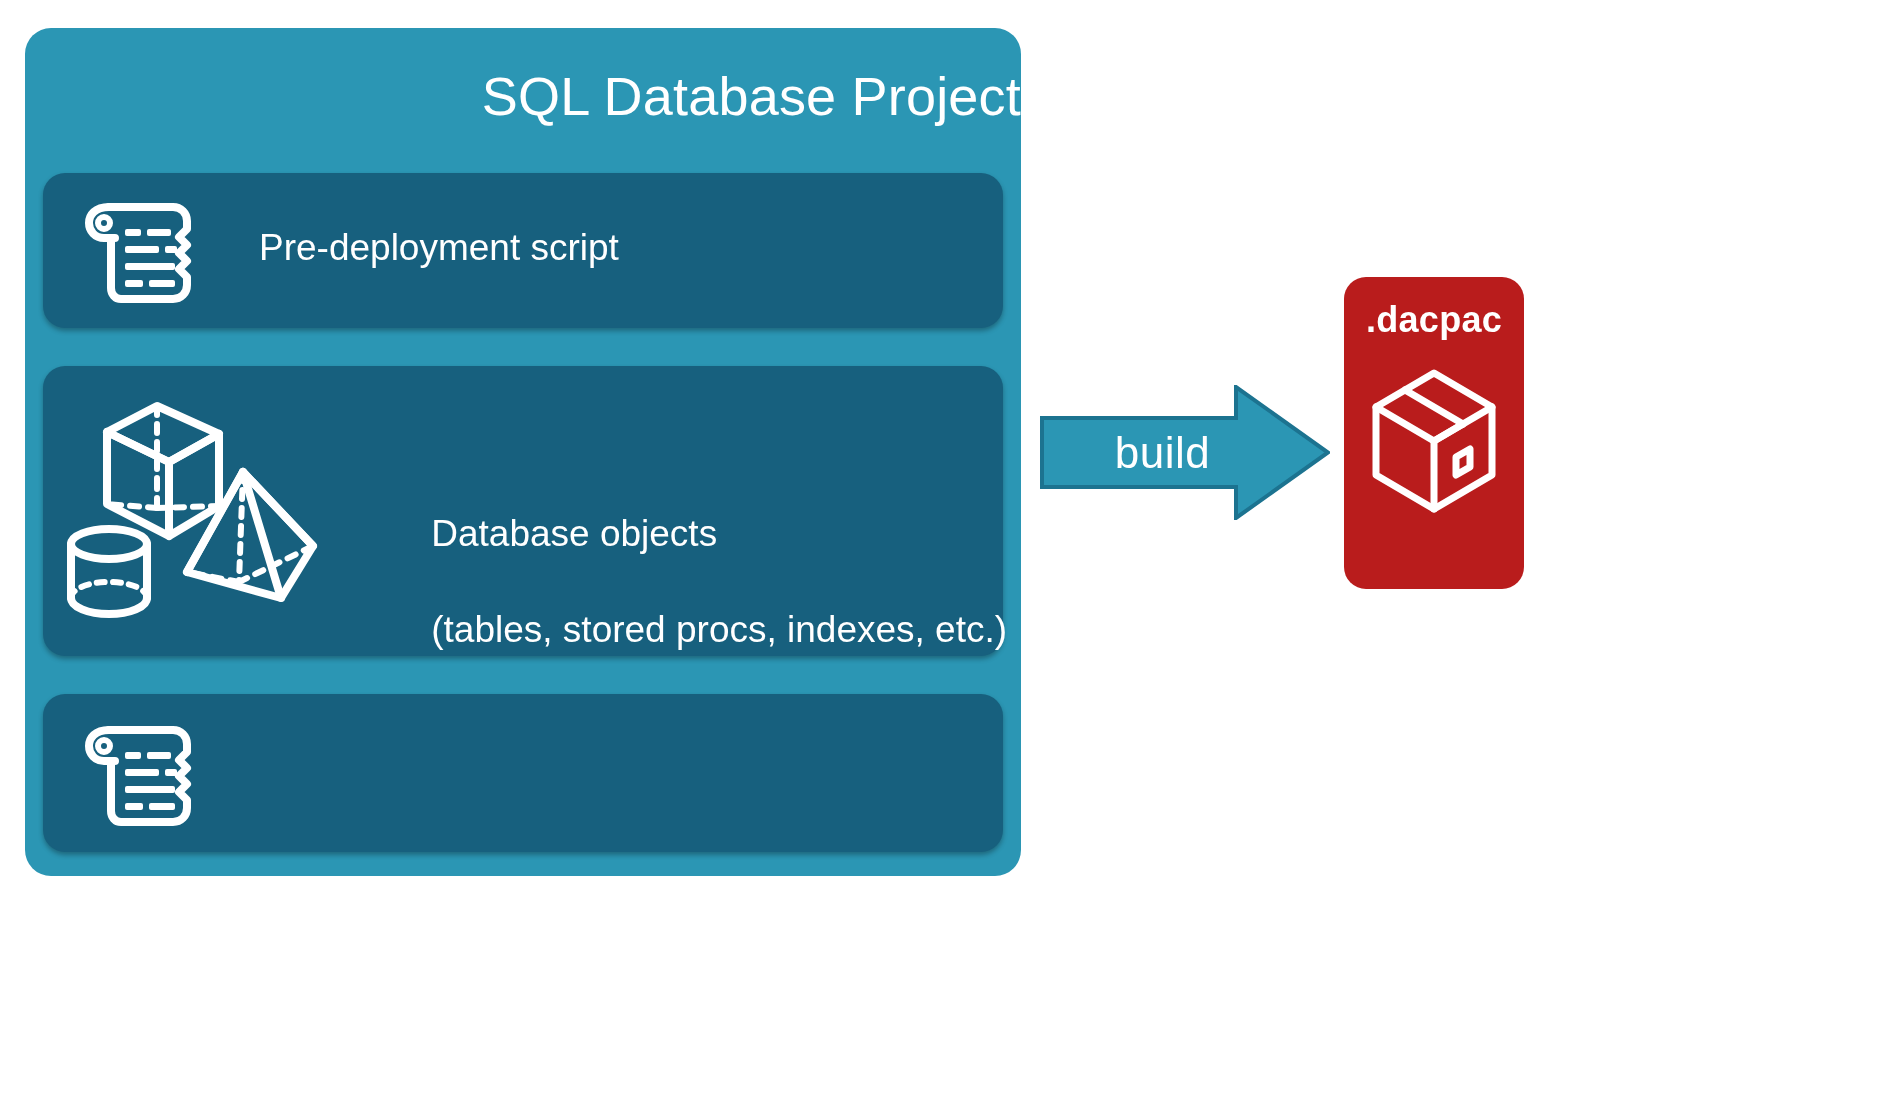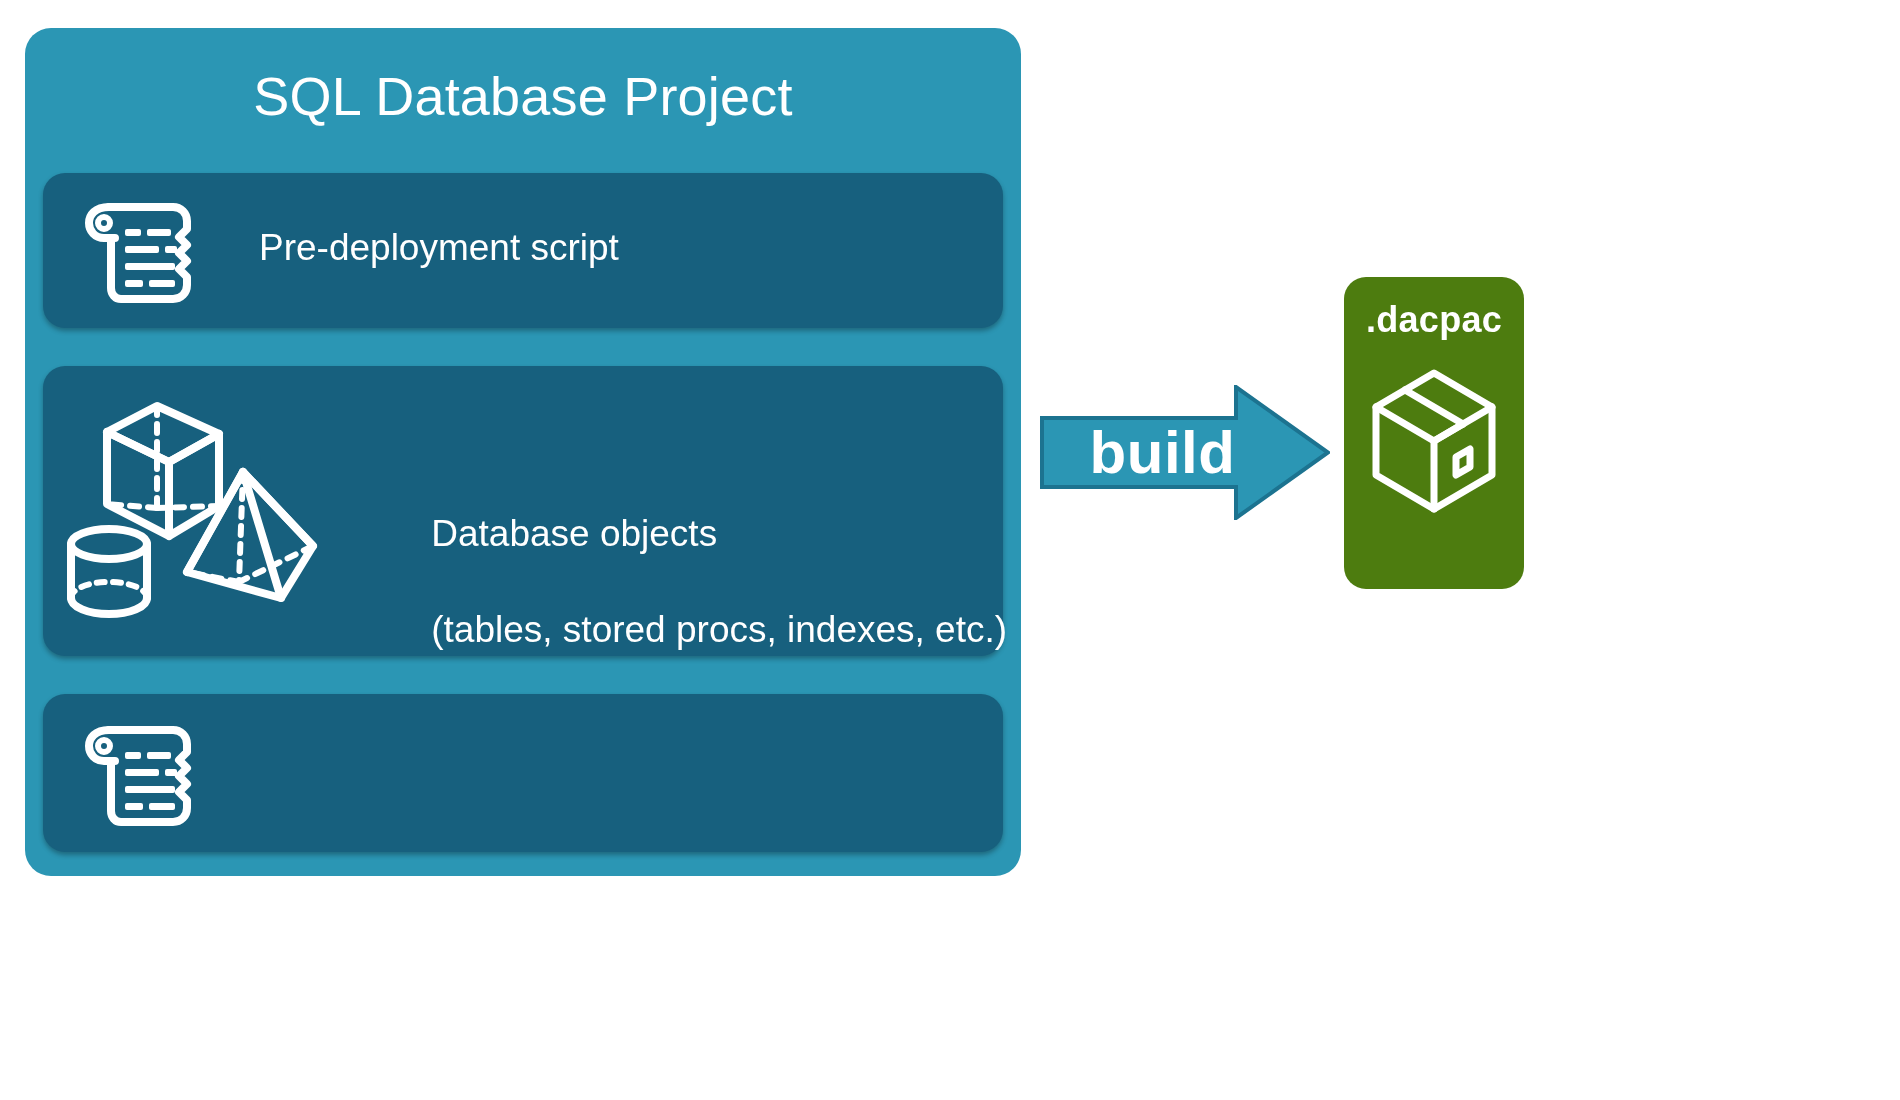--- a/index.html
+++ b/index.html
@@ -29,21 +29,21 @@
     height: 848px;
     background: #2b96b4;
     border-radius: 26px;
     box-sizing: border-box;
   }
   .project-title {
     position: absolute;
     left: 0;
     top: 38px;
     width: 100%;
-    text-align: center;
+    text-align: right;
     color: #ffffff;
     font-size: 54px;
     line-height: 60px;
     font-weight: 400;
     letter-spacing: 0.2px;
   }
 
   
   .card {
     position: absolute;
@@ -88,34 +88,34 @@
   .build-label {
     position: absolute;
     left: 1040px;
     top: 385px;
     width: 245px;
     height: 135px;
     display: flex;
     align-items: center;
     justify-content: center;
     color: #ffffff;
-    font-size: 60px;
-    font-weight: bold;
+    font-size: 44px;
+    font-weight: normal;
     letter-spacing: 0.5px;
     pointer-events: none;
   }
 
   
   .dacpac-box {
     position: absolute;
     left: 1344px;
     top: 277px;
     width: 180px;
     height: 312px;
-    background: #4d7c0f;
+    background: #b91c1c;
     border-radius: 22px;
     box-sizing: border-box;
   }
   .dacpac-label {
     position: absolute;
     left: 0;
     top: 22px;
     width: 100%;
     text-align: center;
     color: #ffffff;

